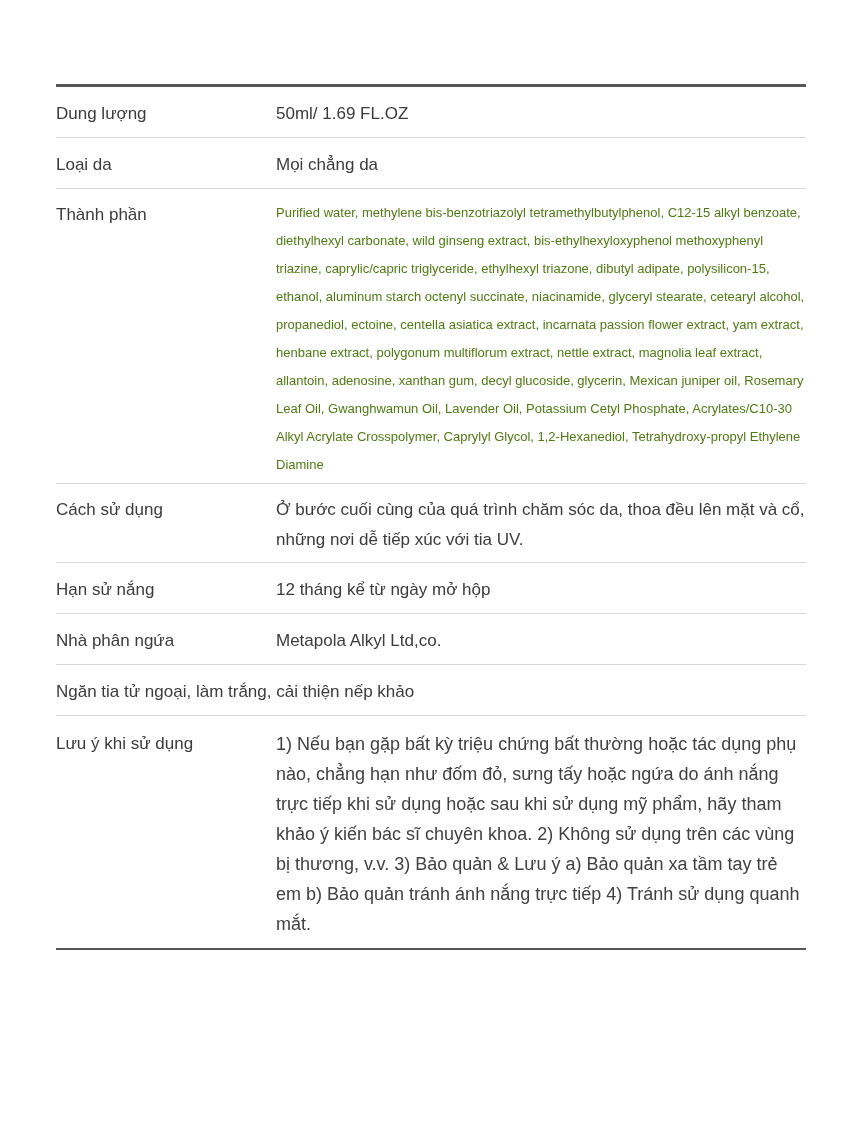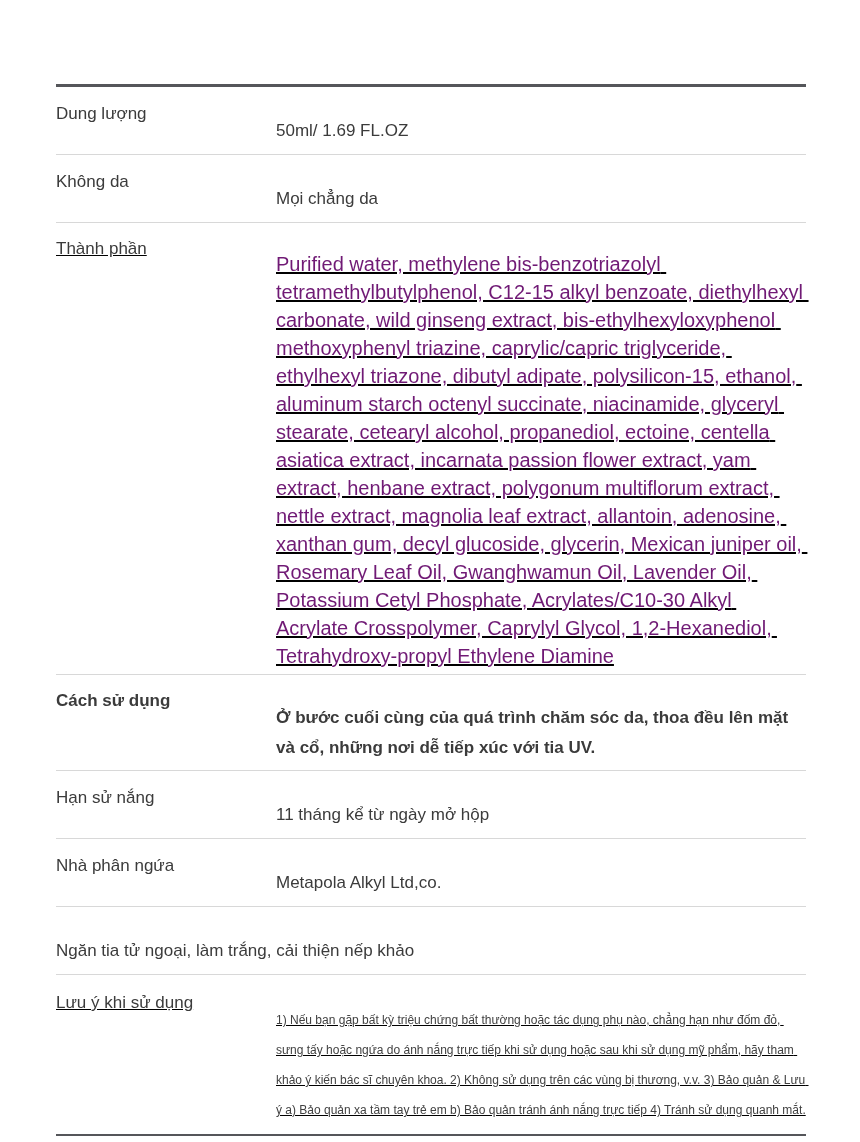--- a/index.html
+++ b/index.html
@@ -24,102 +24,98 @@
     border-bottom: 2px solid #55565a;
   }
   .spec-row {
     display: flex;
     align-items: flex-start;
     border-bottom: 1px solid #d8d8d8;
     padding: 15px 0 11px 0;
   }
   .spec-row:last-child {
     border-bottom: none;
-    text-decoration: underline;
   }
   .spec-label {
     flex: 0 0 220px;
     width: 220px;
     font-size: 17px;
     line-height: 24px;
     color: #3b3b3b;
     padding-right: 12px;
     box-sizing: border-box;
   }
   .spec-value {
     flex: 1;
     font-size: 17px;
     line-height: 24px;
     color: #3b3b3b;
     white-space: pre-wrap;
-    margin-top: 17px;
   }
   .row-ingredients {
     padding: 10px 0 4px 0;
-    text-decoration: underline;
   }
   .row-ingredients .spec-label {
     padding-top: 4px;
   }
   .row-ingredients .spec-value {
-    font-size: 20px;
+    font-size: 13px;
     line-height: 28px;
-    color: #701a75;
+    color: #4d7c0f;
   }
   .row-usage {
     padding: 11px 0 7px 0;
-    font-weight: bold;
   }
   .row-usage .spec-value {
     line-height: 30px;
   }
   .row-usage .spec-label {
     padding-top: 3px;
   }
   .row-notes {
     padding: 13px 0 9px 0;
   }
   .row-notes .spec-value {
-    font-size: 12px;
+    font-size: 18px;
     line-height: 30px;
     color: #414141;
   }
   .row-notes .spec-label {
     padding-top: 3px;
   }
 </style>
 </head>
 <body>
 
 <div class="page">
   <div class="spec-table">
 
     <div class="spec-row">
       <div class="spec-label">Dung lượng</div>
       <div class="spec-value">50ml/ 1.69 FL.OZ</div>
     </div>
 
     <div class="spec-row">
-      <div class="spec-label">Không da</div>
+      <div class="spec-label">Loại da</div>
       <div class="spec-value">Mọi chẳng da</div>
     </div>
 
     <div class="spec-row row-ingredients">
       <div class="spec-label">Thành phần</div>
       <div class="spec-value">Purified water, methylene bis-benzotriazolyl tetramethylbutylphenol, C12-15 alkyl benzoate, diethylhexyl carbonate, wild ginseng extract, bis-ethylhexyloxyphenol methoxyphenyl triazine, caprylic/capric triglyceride, ethylhexyl triazone, dibutyl adipate, polysilicon-15, ethanol, aluminum starch octenyl succinate, niacinamide, glyceryl stearate, cetearyl alcohol, propanediol, ectoine, centella asiatica extract, incarnata passion flower extract, yam extract, henbane extract, polygonum multiflorum extract, nettle extract, magnolia leaf extract, allantoin, adenosine, xanthan gum, decyl glucoside, glycerin, Mexican juniper oil, Rosemary Leaf Oil, Gwanghwamun Oil, Lavender Oil, Potassium Cetyl Phosphate, Acrylates/C10-30 Alkyl Acrylate Crosspolymer, Caprylyl Glycol, 1,2-Hexanediol, Tetrahydroxy-propyl Ethylene Diamine</div>
     </div>
 
     <div class="spec-row row-usage">
       <div class="spec-label">Cách sử dụng</div>
       <div class="spec-value">Ở bước cuối cùng của quá trình chăm sóc da, thoa đều lên mặt và cổ, những nơi dễ tiếp xúc với tia UV.</div>
     </div>
 
     <div class="spec-row">
       <div class="spec-label">Hạn sử nắng</div>
-      <div class="spec-value">11 tháng kể từ ngày mở hộp</div>
+      <div class="spec-value">12 tháng kể từ ngày mở hộp</div>
     </div>
 
     <div class="spec-row">
       <div class="spec-label">Nhà phân ngứa</div>
       <div class="spec-value">Metapola Alkyl Ltd,co.</div>
     </div>
 
 
     <div class="spec-row">
       <div class="spec-value">Ngăn tia tử ngoại, làm trắng, cải thiện nếp khảo</div>

